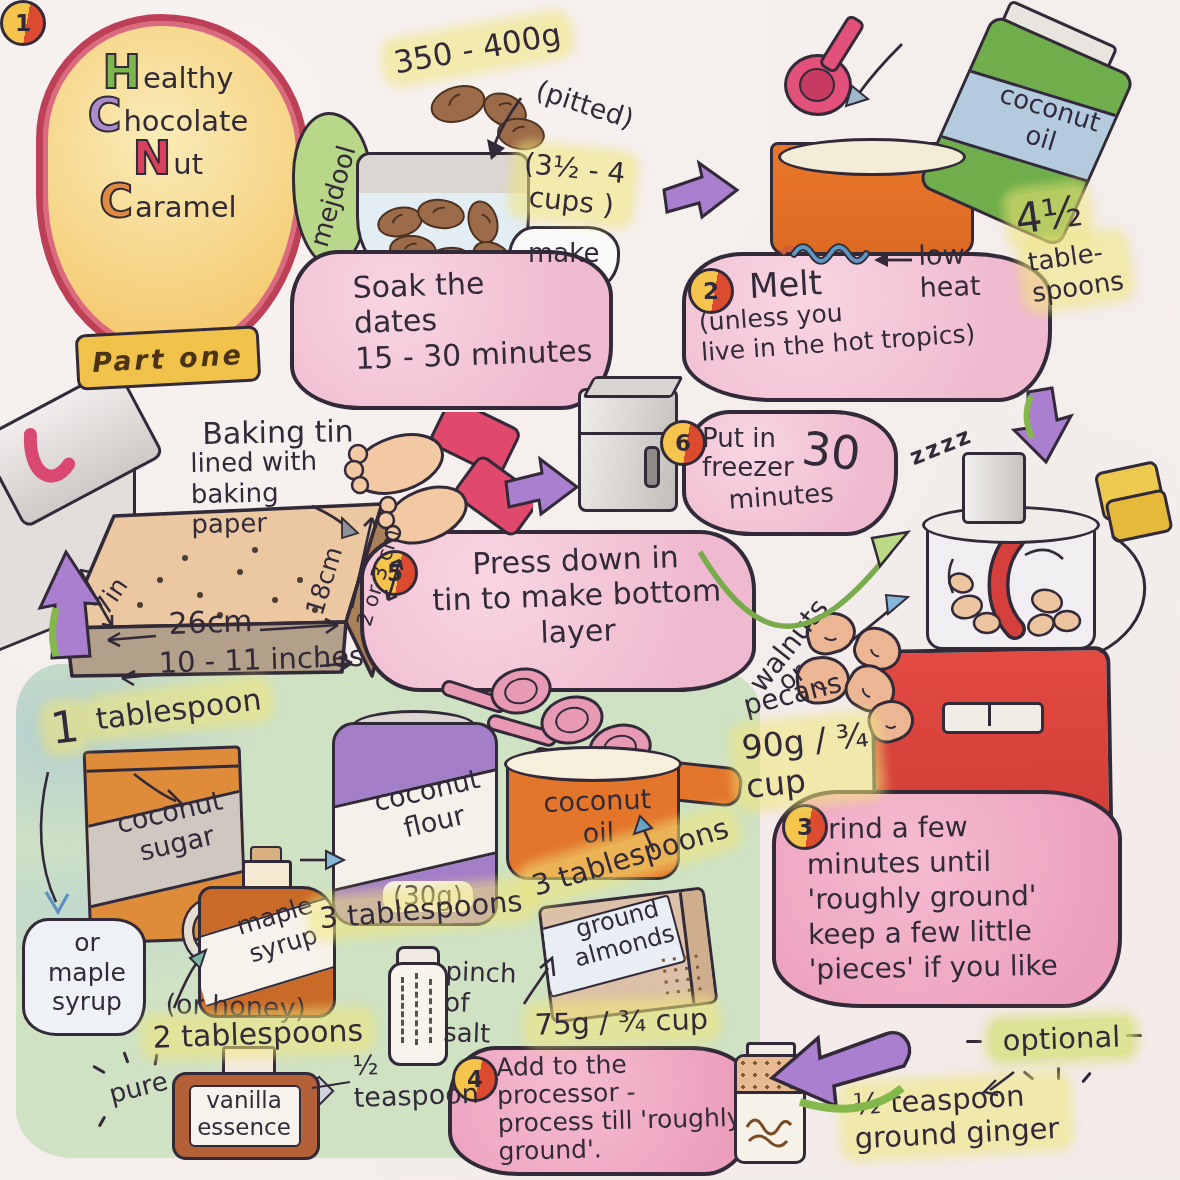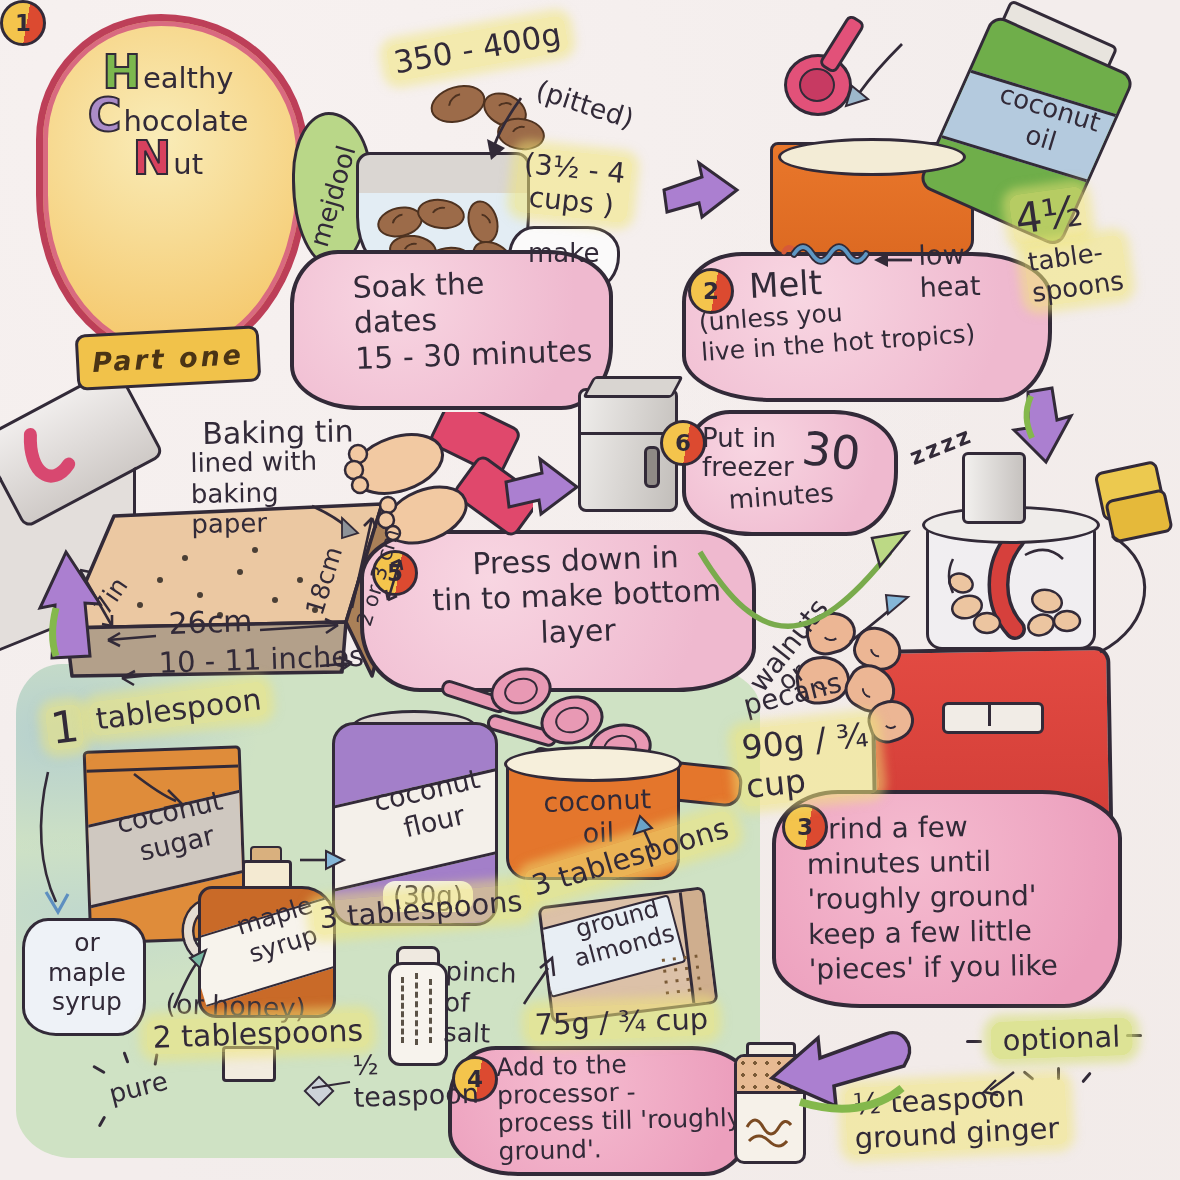--- a/index.html
+++ b/index.html
@@ -48,20 +48,21 @@
     border-radius:46px 70px 40px 56px / 50px 44px 60px 48px;"></div>
 
   <div class="abs" style="left:36px;top:14px;width:258px;height:334px;
     background:radial-gradient(circle at 45% 35%, #f9ecb8, #f5c96e 80%);
     border:7px solid #bd3f58;box-shadow:inset 0 0 0 5px #d96a80;
     border-radius:46% 54% 50% 50% / 36% 40% 52% 48%;z-index:3;"></div>
   <div class="abs" style="left:58px;top:52px;width:220px;z-index:4;text-align:center;">
     <div style="font-size:29px;"><span class="init c0">H</span><span>ealthy</span></div>
     <div style="font-size:29px;"><span class="init c1">C</span><span>hocolate</span></div>
     <div style="font-size:29px;"><span class="init c3">N</span><span>ut</span></div>
+    <div style="font-size:29px;"><span class="init c4">C</span><span>aramel</span></div>
   </div>
   <div class="abs" style="left:76px;top:330px;width:178px;height:50px;
     background:#f1c24a;border:3.5px solid #322a38;border-radius:10px;transform:rotate(-3deg);
     display:flex;align-items:center;justify-content:center;z-index:4;">
     <span style="font-size:27px;font-style:italic;font-weight:bold;color:#4a3415;letter-spacing:3px;">Part one</span>
   </div>
 
   <div class="abs" style="left:292px;top:112px;width:74px;height:150px;
     background:#b9d788;border:3.5px solid #322a38;border-radius:46% 54% 48% 52% / 40% 42% 58% 56%;z-index:3;"></div>
   <span class="t lbl" style="left:304px;top:242px;font-size:26px;transform:rotate(-74deg);z-index:4;">mejdool</span>
@@ -364,20 +365,27 @@
 salt</span>
 
   <span class="t lbl" style="left:106px;top:1080px;font-size:26px;transform:rotate(-14deg);">pure</span>
   <div class="dash" style="left:92px;top:1068px;width:14px;height:3px;transform:rotate(30deg);"></div>
   <div class="dash" style="left:120px;top:1056px;width:12px;height:3px;transform:rotate(70deg);"></div>
   <div class="dash" style="left:150px;top:1058px;width:12px;height:3px;transform:rotate(100deg);"></div>
   <div class="dash" style="left:96px;top:1120px;width:12px;height:3px;transform:rotate(120deg);"></div>
 
   <div class="abs" style="left:222px;top:1046px;width:48px;height:30px;
     background:#f2ecdf;border:3px solid #322a38;border-radius:4px;z-index:3;"></div>
+  <div class="abs" style="left:172px;top:1072px;width:142px;height:82px;
+    background:#b4613a;border:3.5px solid #322a38;border-radius:14px;z-index:4;">
+    <div class="abs" style="left:14px;top:10px;width:108px;height:58px;background:#f7f3ec;
+      border:2.5px solid #322a38;border-radius:6px;"></div>
+    <span class="t ml" style="left:22px;top:12px;width:94px;font-size:23px;text-align:center;">vanilla
+essence</span>
+  </div>
   <div class="abs" style="left:308px;top:1080px;width:18px;height:18px;
     background:#cdd3d9;border:2.5px solid #322a38;transform:rotate(45deg);z-index:3;"></div>
   <span class="t ml lbl" style="left:352px;top:1050px;font-size:27px;transform:rotate(-2deg);">½
 teaspoon</span>
 
   <div class="cloud" style="left:448px;top:1046px;width:300px;height:122px;z-index:3;
     background:radial-gradient(circle at 40% 30%, #f5bcd0, #ec9fbd 80%);"></div>
   <div class="badge" style="left:452px;top:1056px;">
       <span>4</span>
     </div>

